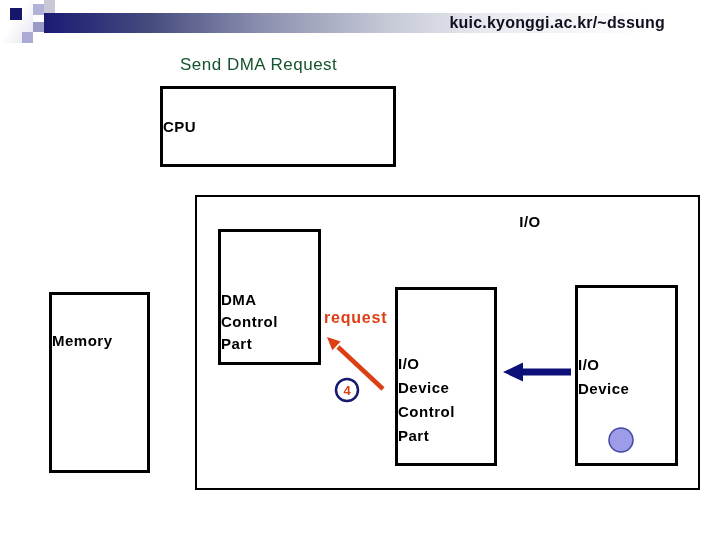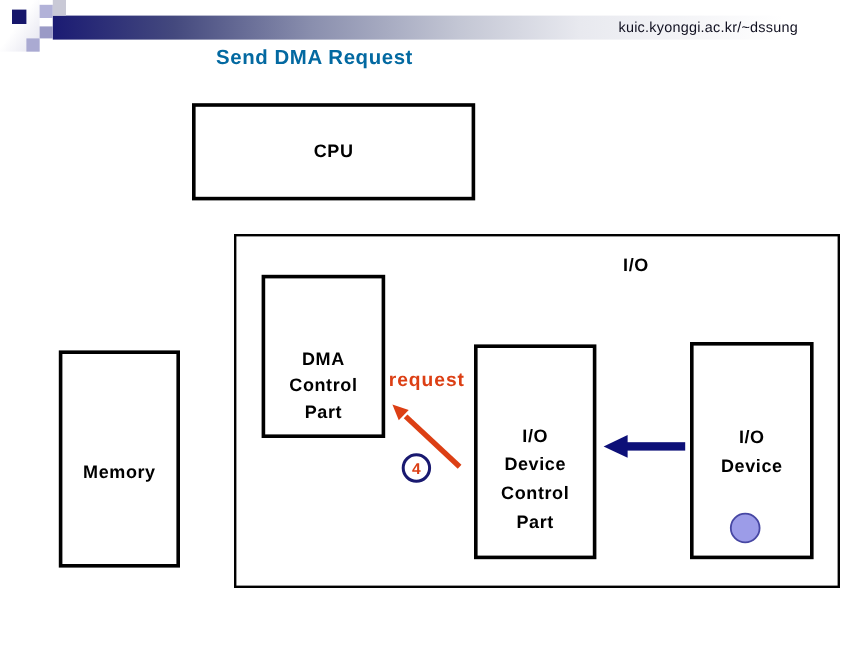--- a/index.html
+++ b/index.html
@@ -17,35 +17,35 @@
   .sq-lav1 {left:33px;top:4px;width:11px;height:11px;background:#b2b2d8;}
   .sq-gray {left:44px;top:0;width:11px;height:13px;background:#c9c9d6;}
   .sq-lav2 {left:33px;top:22px;width:11px;height:10px;background:#9a9ac6;}
   .sq-lav3 {left:22px;top:32px;width:11px;height:11px;background:#aaaad2;}
   .grad-bar{
     position:absolute;left:44px;top:13px;width:676px;height:20px;
     background:linear-gradient(90deg,#1b1b73 0%,#44497e 15%,#8a8fae 32%,#c3c6d4 50%,#e8e9ef 65%,#ffffff 90%);
   }
   .header-url{
     position:absolute;top:13px;right:55px;height:20px;line-height:20px;
-    font-size:12px;font-weight:400;color:#101020;letter-spacing:0.2px;
+    font-size:16px;font-weight:700;color:#101020;letter-spacing:0.2px;
   }
   
   .slide-title{
-    position:absolute;left:180px;top:38px;
-    font-size:17px;font-weight:700;letter-spacing:0.5px;color:#0369a1;
+    position:absolute;left:180px;top:55px;
+    font-size:17px;font-weight:400;letter-spacing:0.5px;color:#14532d;
   }
   
   .box{
     position:absolute;border:3px solid #000;background:#ffffff;box-sizing:border-box;
-    text-align:center;font-size:15px;font-weight:600;letter-spacing:0.5px;
+    font-size:15px;font-weight:600;letter-spacing:0.5px;
     white-space:pre-line;
   }
   .box-cpu   {left:160px;top:86px; width:236px;height:81px; line-height:22px;padding-top:27px;}
-  .box-mem   {left:49px; top:292px;width:101px;height:181px;line-height:22px;padding-top:88px;}
+  .box-mem   {left:49px; top:292px;width:101px;height:181px;line-height:22px;padding-top:35px;}
   .box-outer {left:195px;top:195px;width:505px;height:295px;border-width:2px;background:transparent;}
   .box-dma   {left:218px;top:229px;width:103px;height:136px;line-height:22px;padding-top:57px;}
   .box-iodcp {left:395px;top:287px;width:102px;height:179px;line-height:24px;padding-top:62px;}
   .box-iodev {left:575px;top:285px;width:103px;height:181px;line-height:24px;padding-top:65px;}
   .io-outer-label{
     position:absolute;left:505px;top:213px;width:50px;text-align:center;
     font-size:15px;font-weight:600;letter-spacing:0.5px;
   }
   .request-label{
     position:absolute;left:324px;top:309px;

